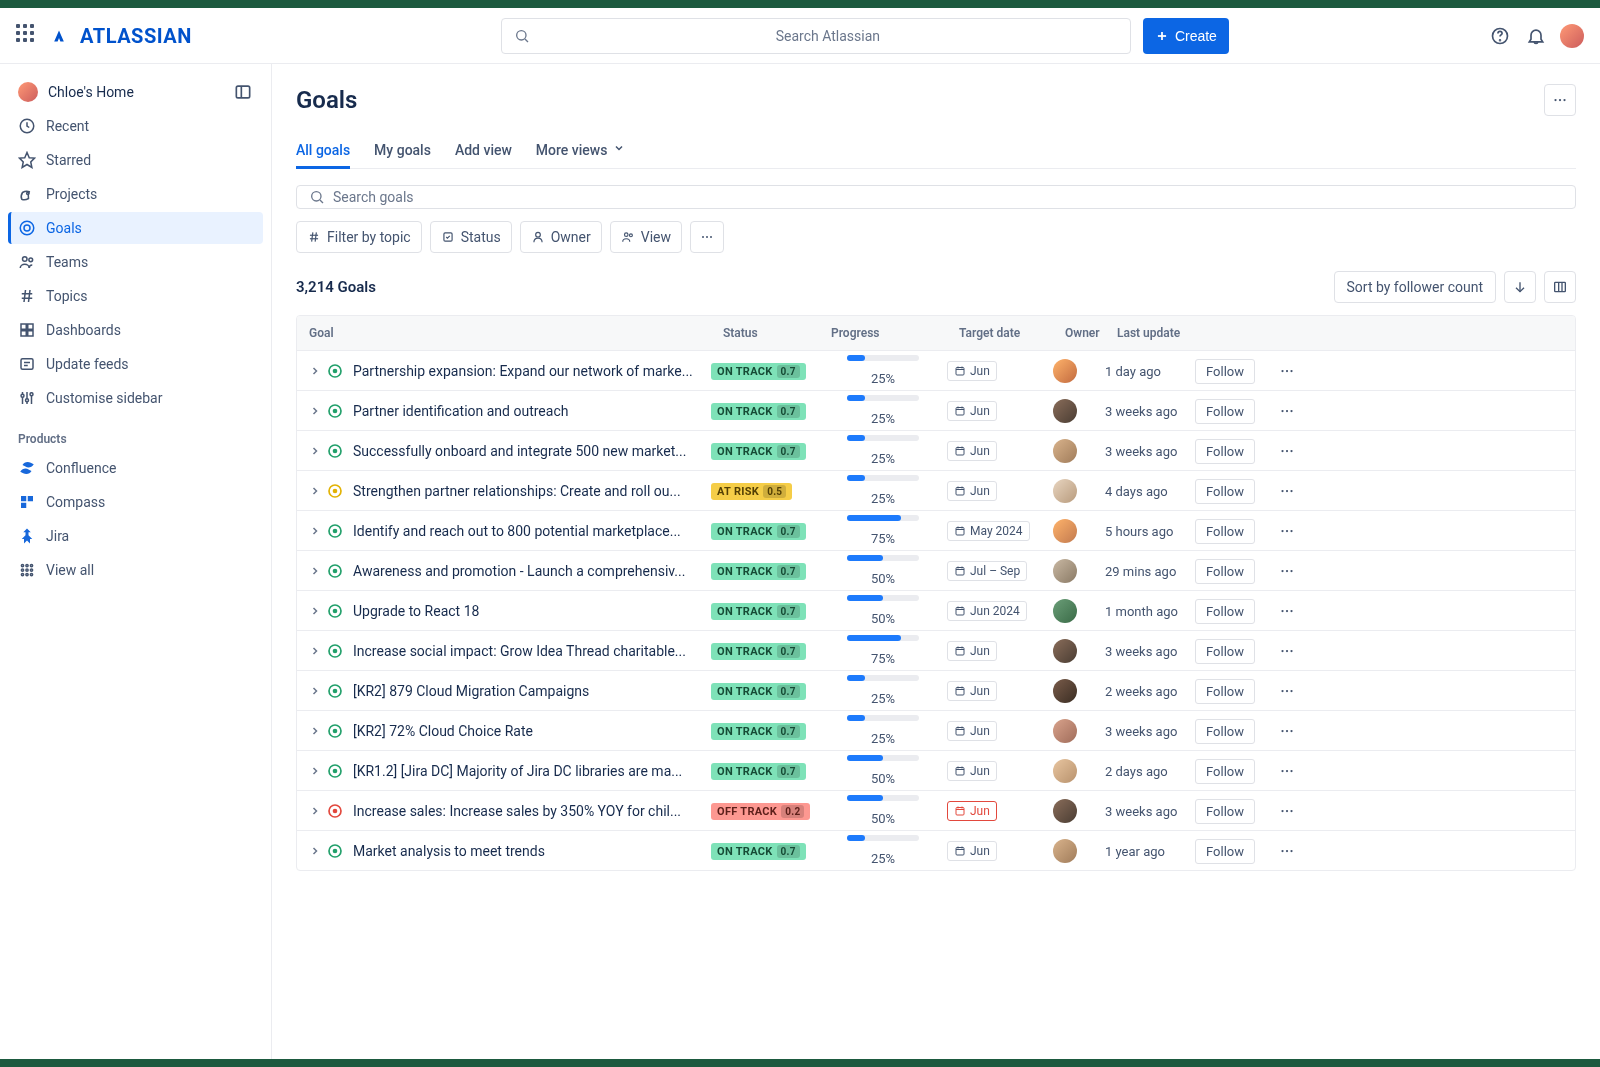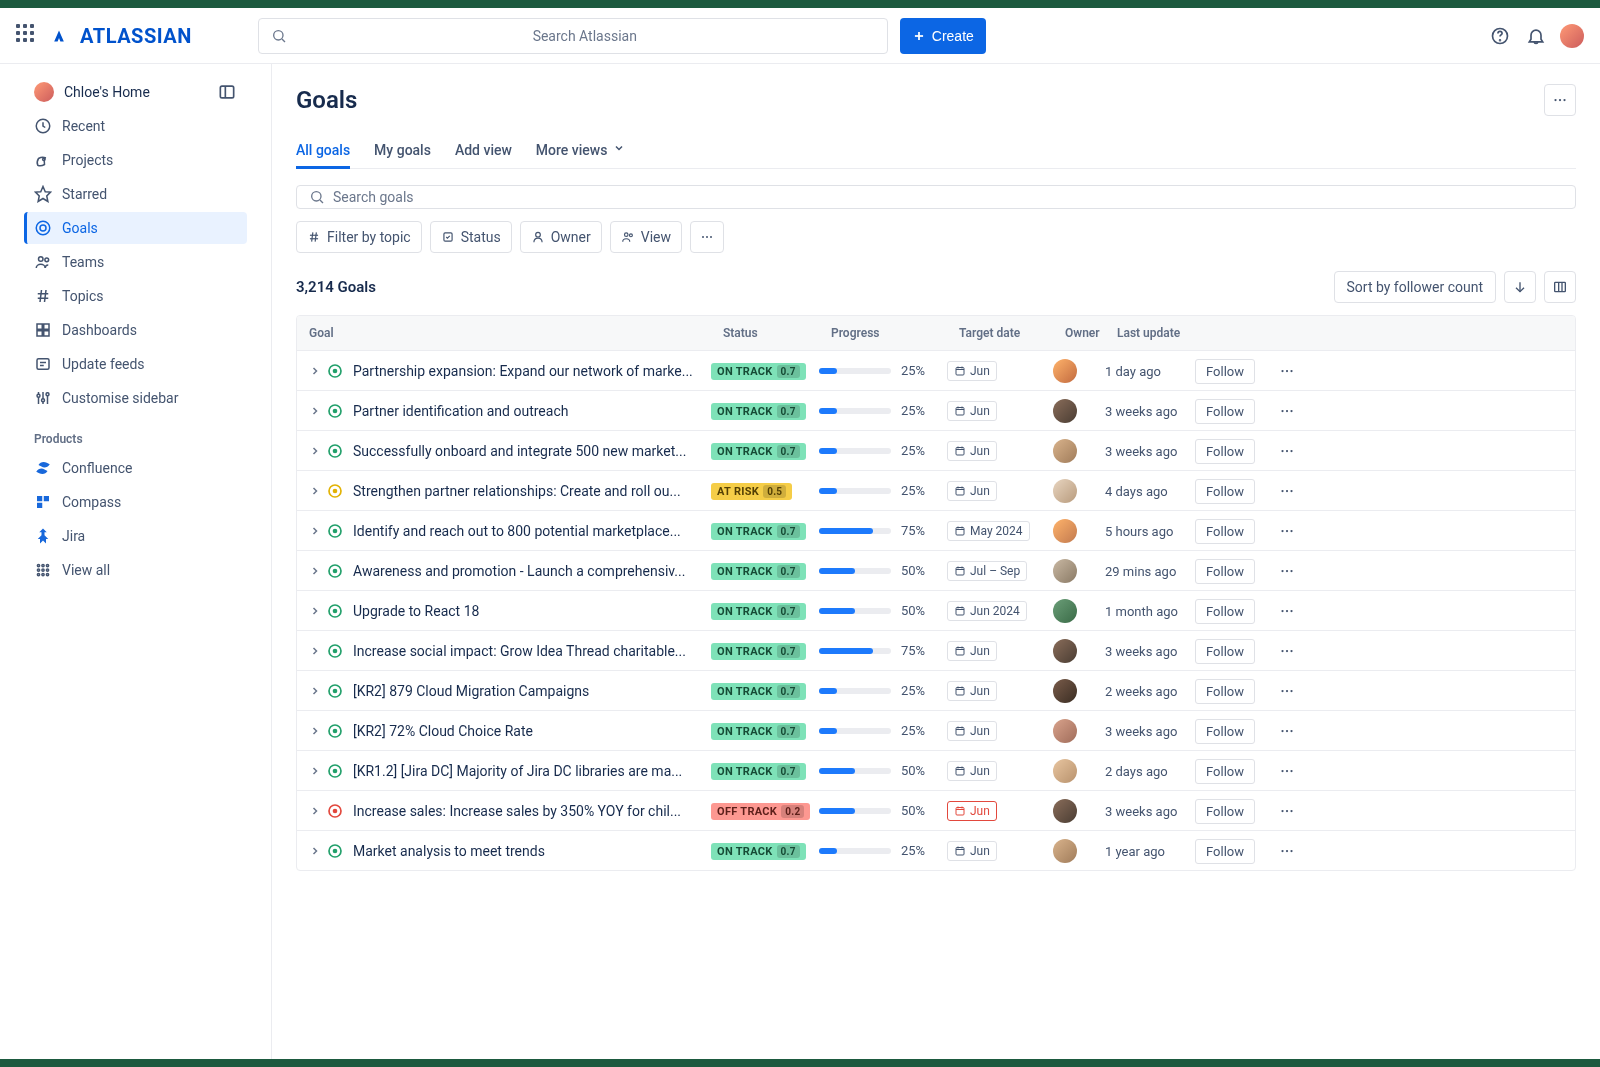--- a/index.html
+++ b/index.html
@@ -4,31 +4,31 @@
 <style>
 * { box-sizing: border-box; margin: 0; padding: 0; }
 body { font-family: -apple-system, BlinkMacSystemFont, 'Segoe UI', Roboto, sans-serif; font-size: 14px; color: #172B4D; background: #fff; border-top: 8px solid #1d5a3f; border-bottom: 8px solid #1d5a3f; width: 1600px; height: 1067px; overflow: hidden; }
 .app { display: flex; flex-direction: column; height: 100%; }
 .topbar { display: flex; align-items: center; height: 56px; padding: 0 16px; border-bottom: 1px solid #ebecf0; gap: 16px; }
 .logo-area { display: flex; align-items: center; gap: 8px; }
 .app-switcher { width: 24px; height: 24px; display: grid; grid-template-columns: repeat(3,4px); grid-template-rows: repeat(3,4px); gap: 3px; cursor: pointer; }
 .app-switcher span { background: #44546F; border-radius: 1px; }
 .brand { font-size: 20px; font-weight: 700; color: #0052CC; letter-spacing: 0.5px; }
 .brand-icon { display:inline-block; vertical-align: middle; margin-right: 4px;}
-.search-wrap { flex: 1; display: flex; margin-left: 50px; }
+.search-wrap { flex: 1; display: flex; justify-content: center; margin-left: 50px; }
 .search-box { width: 630px; height: 36px; border: 1px solid #dfe1e6; border-radius: 4px; display: flex; align-items: center; padding: 0 12px; color: #6B778C; }
 .search-box svg { margin-right: 8px; flex-shrink: 0; }
 .search-box span { flex: 1; text-align: center; }
 .create-btn { background: #0C66E4; color: #fff; padding: 6px 12px; border: none; border-radius: 4px; font-weight: 500; display: flex; align-items: center; gap: 6px; cursor: pointer; font-size: 14px; margin-left: 12px;}
 .top-right { display: flex; align-items: center; gap: 12px; margin-left: auto; }
 .top-icon { width: 24px; height: 24px; color: #44546F; cursor: pointer; display: flex; align-items: center; justify-content: center; }
 .avatar { width: 24px; height: 24px; border-radius: 50%; background: linear-gradient(135deg, #ff9a76, #cc5c5c); }
 
 .body { display: flex; flex: 1; min-height: 0; }
-.sidebar { width: 272px; padding: 12px 24px; border-right: 1px solid #ebecf0; display: flex; flex-direction: column; gap: 2px; overflow-y: auto; }
+.sidebar { width: 272px; padding: 12px 8px; border-right: 1px solid #ebecf0; display: flex; flex-direction: column; gap: 2px; overflow-y: auto; }
 .side-item { display: flex; align-items: center; gap: 10px; padding: 6px 10px; border-radius: 4px; color: #44546F; cursor: pointer; height: 32px;}
 .side-item.home { font-weight: 400; color: #172B4D; }
 .side-item.home .collapse-icon { margin-left: auto; }
 .side-item.active { background: #E9F2FF; color: #0C66E4; border-left: 3px solid #0C66E4; padding-left: 7px; }
 .side-item svg { flex-shrink: 0; }
 .side-heading { font-size: 12px; font-weight: 600; color: #626F86; padding: 16px 10px 4px; }
 .mini-avatar { width: 20px; height: 20px; border-radius: 50%; background: linear-gradient(135deg, #ff9a76, #cc5c5c); flex-shrink: 0; }
 
 .main { flex: 1; padding: 20px 24px; overflow-y: auto; }
 .main-head { display: flex; align-items: center; }
@@ -61,21 +61,21 @@
 
 .row { display: flex; align-items: center; padding: 8px; border-top: 1px solid #ebecf0; height: 40px; }
 .row .expand { width: 20px; display: flex; justify-content: center; color: #6B778C; cursor: pointer; }
 .row .goal-icon { width: 20px; display: flex; justify-content: center; }
 .row .goal-name { flex: 0 0 366px; padding: 0 8px; white-space: nowrap; overflow: hidden; text-overflow: ellipsis; font-size: 14px; color: #172B4D; cursor: pointer; }
 .badge { display: inline-flex; align-items: center; border-radius: 3px; padding: 2px 6px; font-size: 11px; font-weight: 700; letter-spacing: 0.3px; }
 .badge.ontrack { background: #7EE2B8; color: #164B35; }
 .badge.atrisk { background: #F5CD47; color: #533F04; }
 .badge.offtrack { background: #FD9891; color: #5D1F1A; }
 .badge .score { background: rgba(0,0,0,0.15); border-radius: 3px; padding: 1px 4px; margin-left: 4px; font-size: 10px; }
-.progress-wrap { display: flex; align-items: center; gap: 10px; }
+.progress-wrap { display: flex; align-items: center; gap: 10px; flex-direction: column; }
 .progress-bar { width: 72px; height: 6px; background: #ebecf0; border-radius: 3px; position: relative; }
 .progress-fill { height: 100%; background: #1D7AFC; border-radius: 3px; }
 .progress-txt { font-size: 13px; color: #44546F; }
 .date-chip { display: inline-flex; align-items: center; gap: 4px; border: 1px solid #dfe1e6; border-radius: 3px; padding: 2px 6px; font-size: 12px; color: #44546F; }
 .date-chip.danger { border-color: #E2483D; color: #E2483D; }
 .row-avatar { width: 24px; height: 24px; border-radius: 50%; background: #ccc; background-size: cover; }
 .update-txt { font-size: 13px; color: #44546F; }
 .follow-btn { border: 1px solid #dfe1e6; border-radius: 3px; padding: 4px 10px; font-size: 13px; color: #44546F; cursor: pointer; }
 .row-more { color: #44546F; cursor: pointer; display: flex; justify-content: center; }
 </style>
@@ -151,30 +151,30 @@
       </div>
       <div class="side-item">
         <svg width="18" height="18" viewBox="0 0 24 24" fill="none" stroke="#44546F" stroke-width="2">
             <circle cx="12" cy="12" r="9"></circle>
             <polyline points="12 7 12 12 15 14"></polyline>
           </svg>
         <span>Recent</span>
       </div>
       <div class="side-item">
         <svg width="18" height="18" viewBox="0 0 24 24" fill="none" stroke="#44546F" stroke-width="2">
+            <polygon points="12 2 15 9 22 9.5 17 14.5 18.5 22 12 18 5.5 22 7 14.5 2 9.5 9 9"></polygon>
+          </svg>
+        <span>Starred</span>
+      </div>
+      <div class="side-item">
+        <svg width="18" height="18" viewBox="0 0 24 24" fill="none" stroke="#44546F" stroke-width="2">
             <path d="M5 19c-2-4 1-9 1-9s5-3 9-1c-2 4-1 9-1 9s-5 3-9 1z"></path>
             <circle cx="13" cy="11" r="1.5"></circle>
           </svg>
         <span>Projects</span>
-      </div>
-      <div class="side-item">
-        <svg width="18" height="18" viewBox="0 0 24 24" fill="none" stroke="#44546F" stroke-width="2">
-            <polygon points="12 2 15 9 22 9.5 17 14.5 18.5 22 12 18 5.5 22 7 14.5 2 9.5 9 9"></polygon>
-          </svg>
-        <span>Starred</span>
       </div>
       <div class="side-item active">
         <svg width="18" height="18" viewBox="0 0 24 24" fill="none" stroke="#0C66E4" stroke-width="2">
             <circle cx="12" cy="12" r="9"></circle>
             <circle cx="12" cy="12" r="4"></circle>
           </svg>
         <span>Goals</span>
       </div>
       <div class="side-item">
         <svg width="18" height="18" viewBox="0 0 24 24" fill="none" stroke="#44546F" stroke-width="2">

